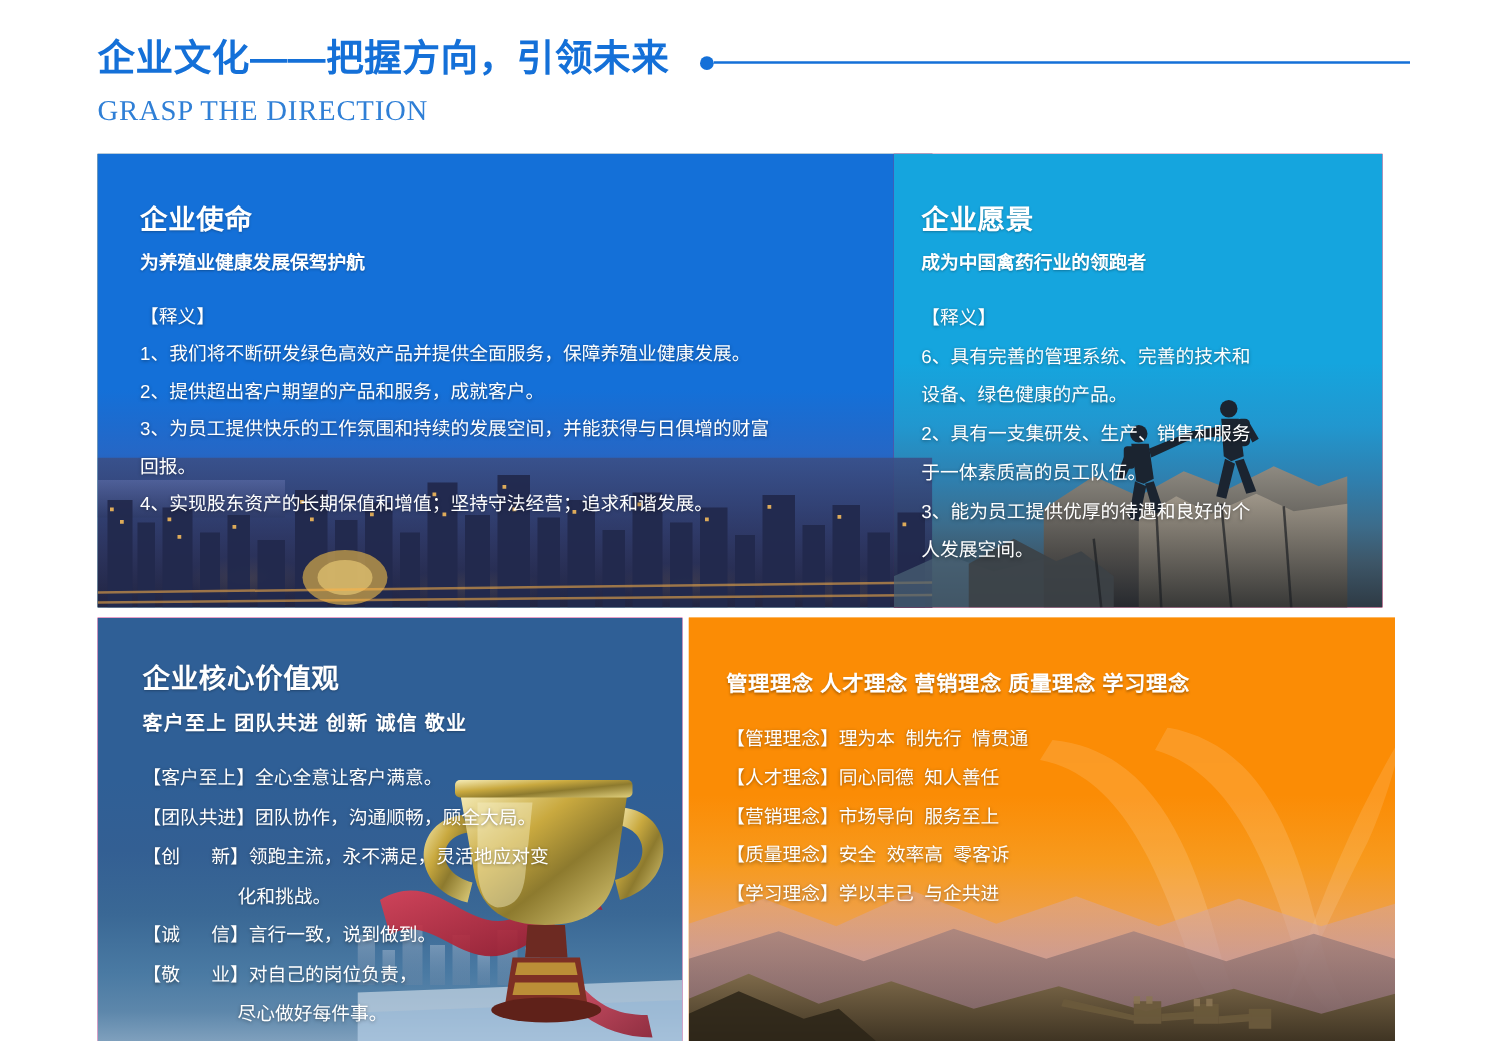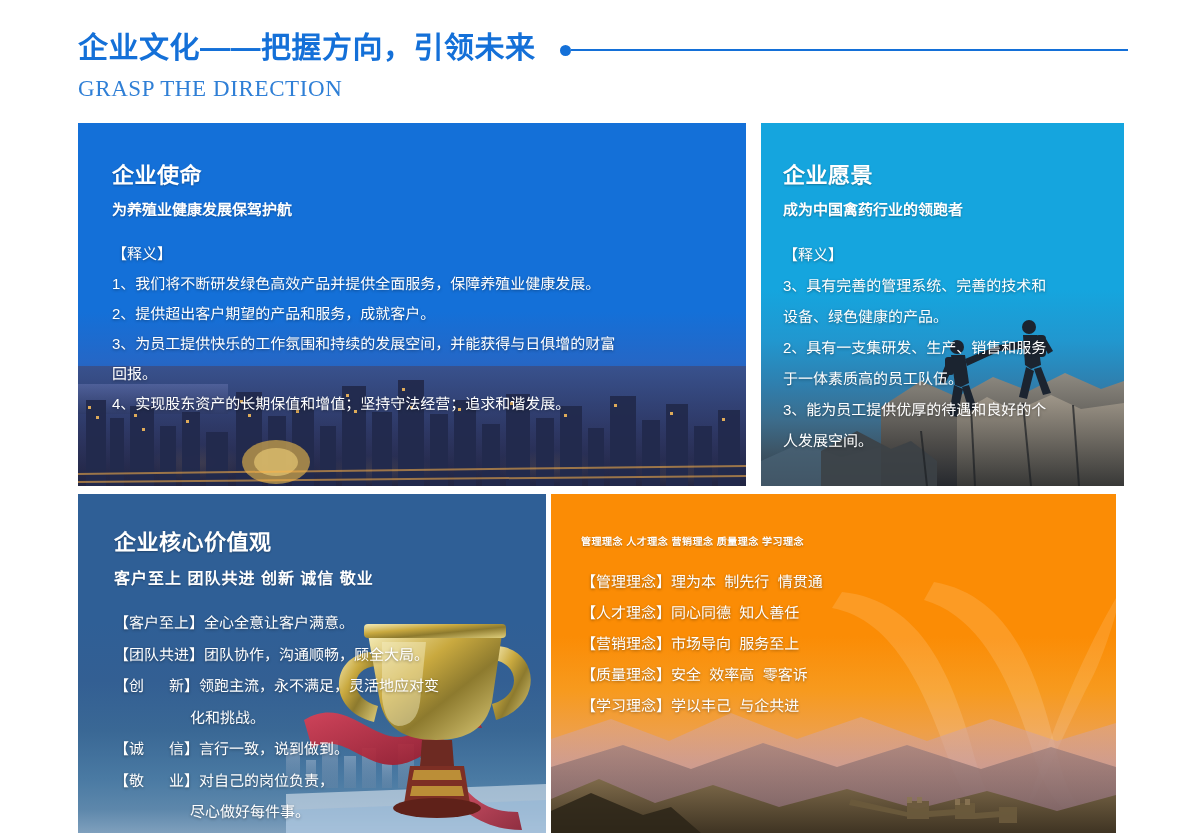--- a/index.html
+++ b/index.html
@@ -59,21 +59,21 @@
       linear-gradient(to bottom,
         #1470d8 0%, #1470d8 52%,
         #2567c6 66%, #2f4f96 78%, #3a3f70 88%, #33304f 100%);
   }
   #card-mission .city {
     position: absolute; left: 0; right: 0; bottom: 0; height: 120px; z-index: 1;
   }
   #card-mission .content { padding: 34px 24px 0 34px; }
 
   
-  #card-vision { left: 683px; top: 0; width: 363px; height: 363px; background: #be185d; }
+  #card-vision { left: 637px; top: 0; width: 391px; height: 363px; background: #be185d; }
   #card-vision .bg {
     background: linear-gradient(to bottom,
       #15a5de 0%, #15a5de 46%, #2197cf 60%, #2f7fae 72%,
       #3c6c8b 82%, #3d5668 90%, #2e3a44 100%);
   }
   #card-vision .rocks { position: absolute; left: 0; right: 0; bottom: 0; height: 175px; z-index: 1; }
   #card-vision .content { padding: 34px 20px 0 22px; }
   #card-vision .card-body { font-size: 15px; line-height: 31px; }
 
   
@@ -93,21 +93,21 @@
   #card-ideas { left: 473px; top: 371px; width: 565px; height: 339px; background: #fb8c05; }
   #card-ideas .bg {
     background: linear-gradient(to bottom,
       #fb8c05 0%, #fb8c05 42%, #f79a1e 58%, #ef9f46 70%,
       #e0a070 80%, #c79a85 89%, #9a7d74 96%, #7d6a5d 100%);
   }
   #card-ideas .wall { position: absolute; left: 0; right: 0; bottom: 0; height: 150px; z-index: 1; }
   #card-ideas .swoosh { position: absolute; right: -10px; top: 88px; width: 300px; height: 250px; z-index: 1; opacity: .30; }
   #card-ideas .content { padding: 30px 12px 0 30px; }
   #card-ideas .card-title { font-size: 22px; }
-  #card-ideas .card-slogan { font-size: 10px; letter-spacing: .5px; }
+  #card-ideas .card-slogan { font-size: 17px; letter-spacing: .5px; }
   #card-ideas .card-body { margin-top: 18px; line-height: 31px; }
 </style>
 </head>
 <body>
 
 <div class="page">
 
   <div class="header">
     <div class="header-title-row">
       <div class="header-title">企业文化——把握方向，引领未来</div>
@@ -251,21 +251,21 @@
           <path d="M273,58 L282,84 L290,82 L280,56 Z"></path>
           <rect x="274" y="24" width="11" height="22" rx="4"></rect>
           <path d="M285,28 L292,40 L287,43 L281,32 Z"></path>
         </g>
       </svg>
       <div class="content">
         <div class="card-title">企业愿景</div>
         <div class="card-slogan">成为中国禽药行业的领跑者</div>
         <div class="card-body">
           <div class="line">【释义】</div>
-          <div class="line">3、具有完善的管理系统、完善的技术和</div>
+          <div class="line">6、具有完善的管理系统、完善的技术和</div>
           <div class="line">设备、绿色健康的产品。</div>
           <div class="line">2、具有一支集研发、生产、销售和服务</div>
           <div class="line">于一体素质高的员工队伍。</div>
           <div class="line">3、能为员工提供优厚的待遇和良好的个</div>
           <div class="line">人发展空间。</div>
         </div>
       </div>
     </div>
 
     <div class="card" id="card-values">

